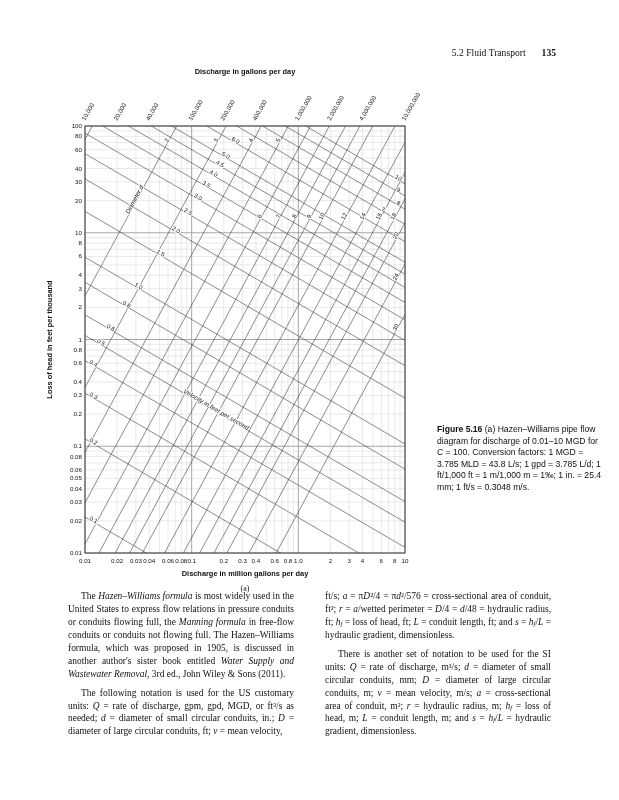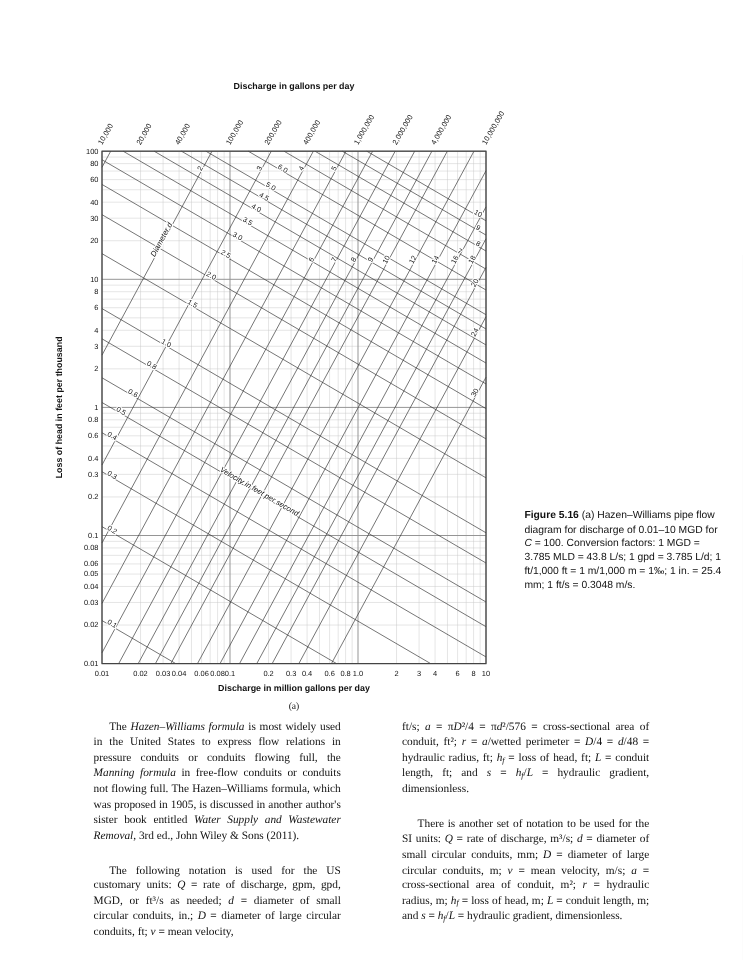--- a/index.html
+++ b/index.html
@@ -6,40 +6,43 @@
   html,body{margin:0;padding:0}
   body{background:#e9e9e9;font-family:"Liberation Serif",serif}
   .page{position:relative;width:619px;height:800px;margin:0 auto;background:#fff;color:#111;overflow:hidden}
   .header{position:absolute;top:47px;left:62px;right:63px;text-align:right;font-size:9.6px}
   .header .pagenum{font-weight:700;margin-left:16px}
   #chart-svg{position:absolute;left:40px;top:62px}
   .caption{position:absolute;left:437px;top:424px;width:168px;font-family:Liberation Sans, sans-serif;font-size:8.6px;line-height:1.34;color:#111}
   .col{position:absolute;top:584px;width:238px;font-size:9.45px;line-height:1.37;text-align:justify}
   #body-left-col{left:62px}
   #body-right-col{left:319px}
-  .col p{margin:16px}
+  .col p{margin:6px}
   .col p.ind{text-indent:13px}
   .it{font-style:italic}
   .bd{font-weight:700}
   .sb{font-size:0.7em;vertical-align:-0.22em}
   
   .gmin{stroke:#c9c9c9;stroke-width:0.4}
   .gmaj{stroke:#909090;stroke-width:0.8}
   .pbox{fill:none;stroke:#444;stroke-width:1}
   .curve{stroke:#2e2e2e;stroke-width:0.55}
   .tick{font-family:"Liberation Sans",sans-serif;font-size:6.2px;fill:#111}
   .clabel{font-family:"Liberation Sans",sans-serif;font-size:6px;fill:#111;paint-order:stroke;stroke:#fff;stroke-width:2px;stroke-linejoin:round}
   .flabel{font-family:"Liberation Sans",sans-serif;font-size:6.4px;font-style:italic;fill:#111;paint-order:stroke;stroke:#fff;stroke-width:2px;stroke-linejoin:round}
   .atitle{font-family:"Liberation Sans",sans-serif;font-size:7.4px;font-weight:700;fill:#111}
   .subcap{font-family:"Liberation Serif",serif;font-size:8px;fill:#111}
 </style>
 </head>
 <body>
 
 <div class="page">
+  <div class="header">
+    <span class="sec">5.2 Fluid Transport</span><span class="pagenum">135</span>
+  </div>
 
   <svg id="chart-svg" width="420" height="540">
       <line x1="77.11" x2="77.11" y1="64" y2="491" class="gmin"></line>
       <line x1="95.89" x2="95.89" y1="64" y2="491" class="gmin"></line>
       <line x1="109.22" x2="109.22" y1="64" y2="491" class="gmin"></line>
       <line x1="119.56" x2="119.56" y1="64" y2="491" class="gmin"></line>
       <line x1="128.00" x2="128.00" y1="64" y2="491" class="gmin"></line>
       <line x1="135.14" x2="135.14" y1="64" y2="491" class="gmin"></line>
       <line x1="141.33" x2="141.33" y1="64" y2="491" class="gmin"></line>
       <line x1="146.79" x2="146.79" y1="64" y2="491" class="gmin"></line>

